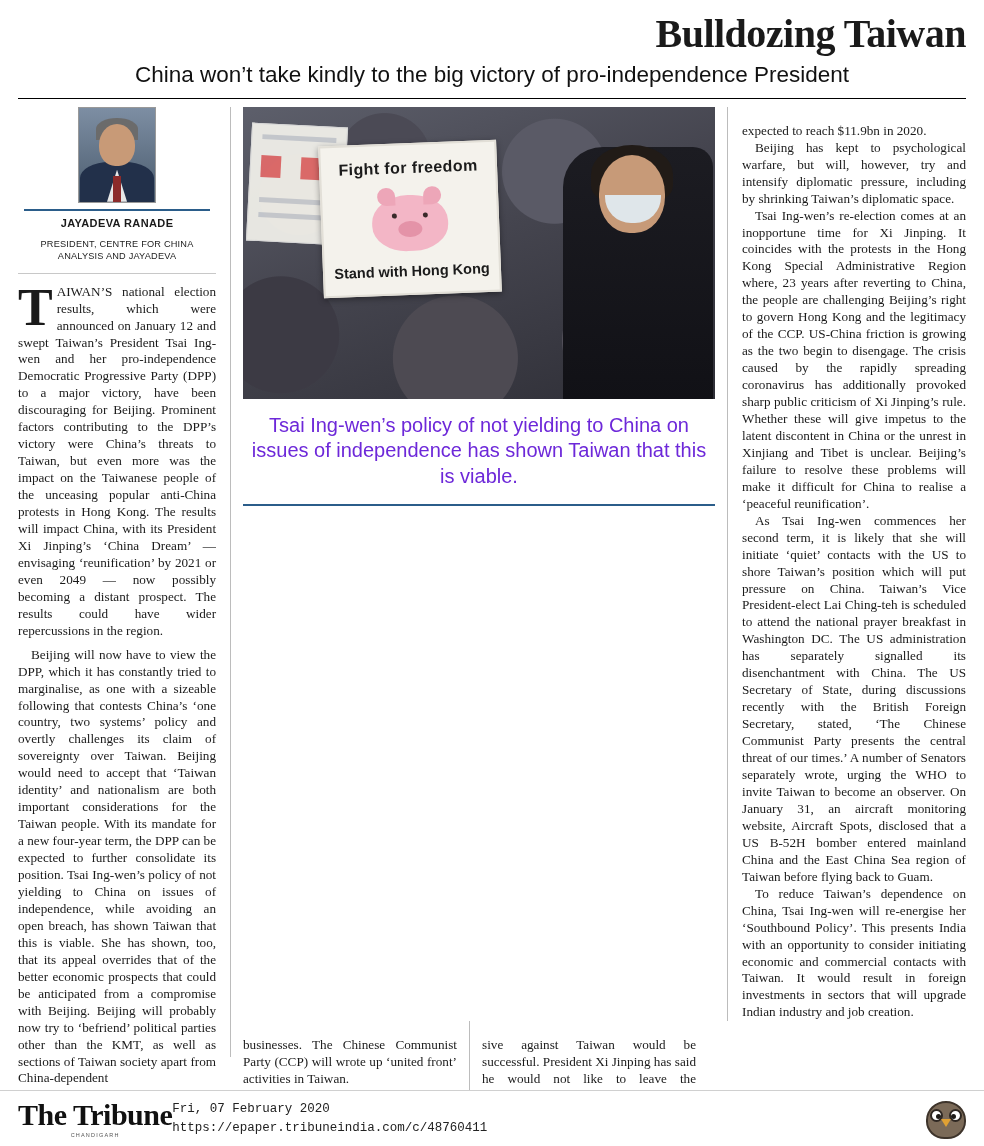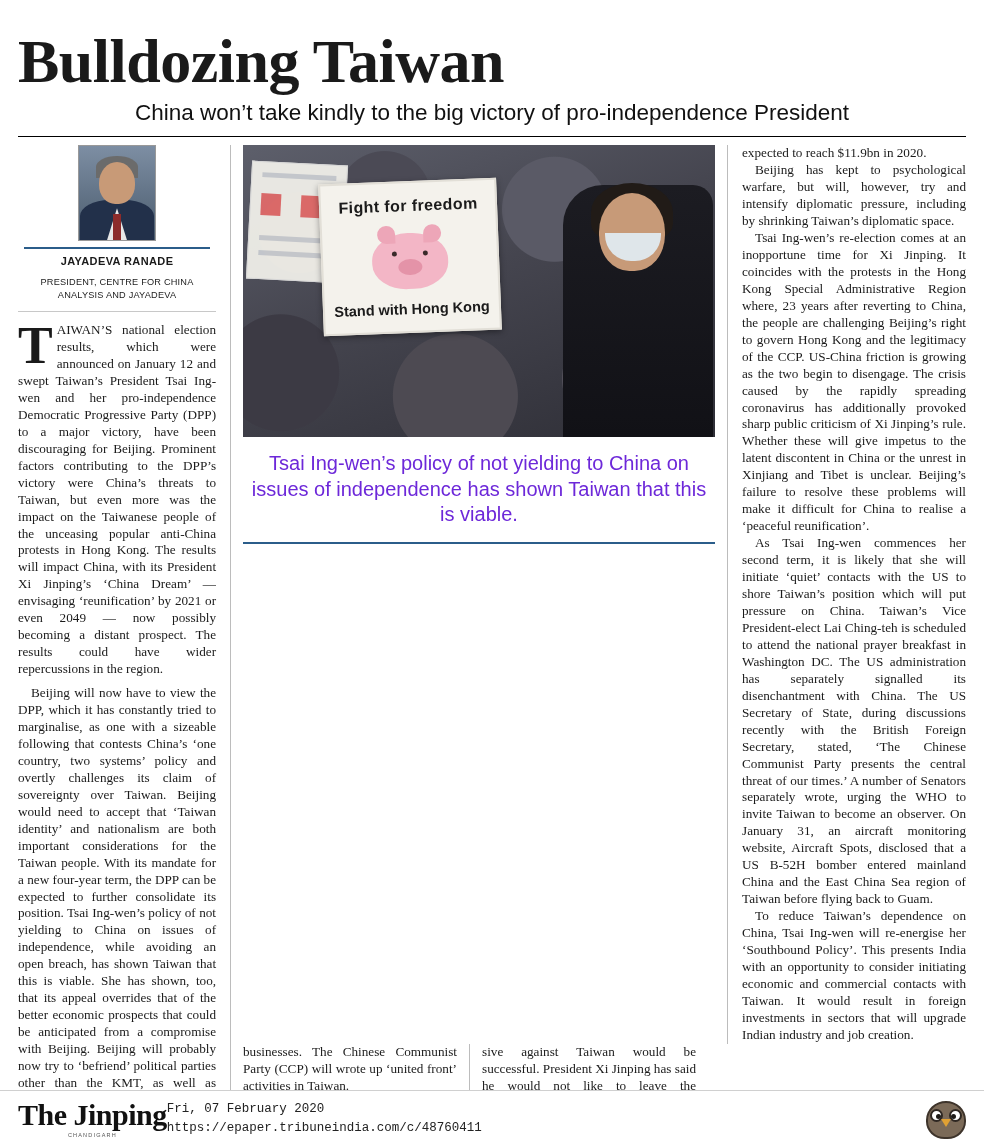--- a/index.html
+++ b/index.html
@@ -15,27 +15,27 @@
   }
   .page {
     width: 984px;
     height: 1146px;
     padding: 14px 18px 0 18px;
     position: relative;
   }
 
   
   .headline {
-    text-align: left;
+    text-align: right;
     font-family: "Liberation Serif", serif;
     font-weight: bold;
-    font-size: 62px;
+    font-size: 40px;
     line-height: 1.02;
     letter-spacing: -0.5px;
-    margin: 16px 0 2px 0;
+    margin: 0 0 2px 0;
   }
   .subhead {
     text-align: center;
     font-family: "Liberation Sans", sans-serif;
     font-size: 22.5px;
     line-height: 1.2;
     margin: 6px 0 10px 0;
     color: #111;
   }
   .rule-top {
@@ -141,21 +141,21 @@
   
   p.body {
     font-size: 13.2px;
     line-height: 1.285;
     text-align: justify;
     margin: 0;
     text-indent: 13px;
     hyphens: auto;
     -webkit-hyphens: auto;
   }
-  p.body.first { text-indent: 0; }
+  p.body.first { text-indent: 0; margin-top: 16px; }
   .dropcap-para {
     font-size: 13.2px;
     line-height: 1.285;
     text-align: justify;
     margin: 0;
   }
   .dropcap {
     float: left;
     font-family: "Liberation Serif", serif;
     font-weight: bold;
@@ -442,21 +442,21 @@
 
         </div>
 
         <div style="width:253px;"></div>
       </div>
     </div>
   </div>
 
   <div class="footer">
     <div>
-      <div class="trib-logo">The Jinping</div>
+      <div class="trib-logo">The Tribune</div>
       <div class="trib-sub">CHANDIGARH</div>
     </div>
     <div class="foot-meta">
       <div>Fri, 07 February 2020</div>
       <div>https://epaper.tribuneindia.com/c/48760411</div>
     </div>
     <div class="owl">
       <div class="o-body"></div>
       <div class="o-eye-l"></div>
       <div class="o-eye-r"></div>

